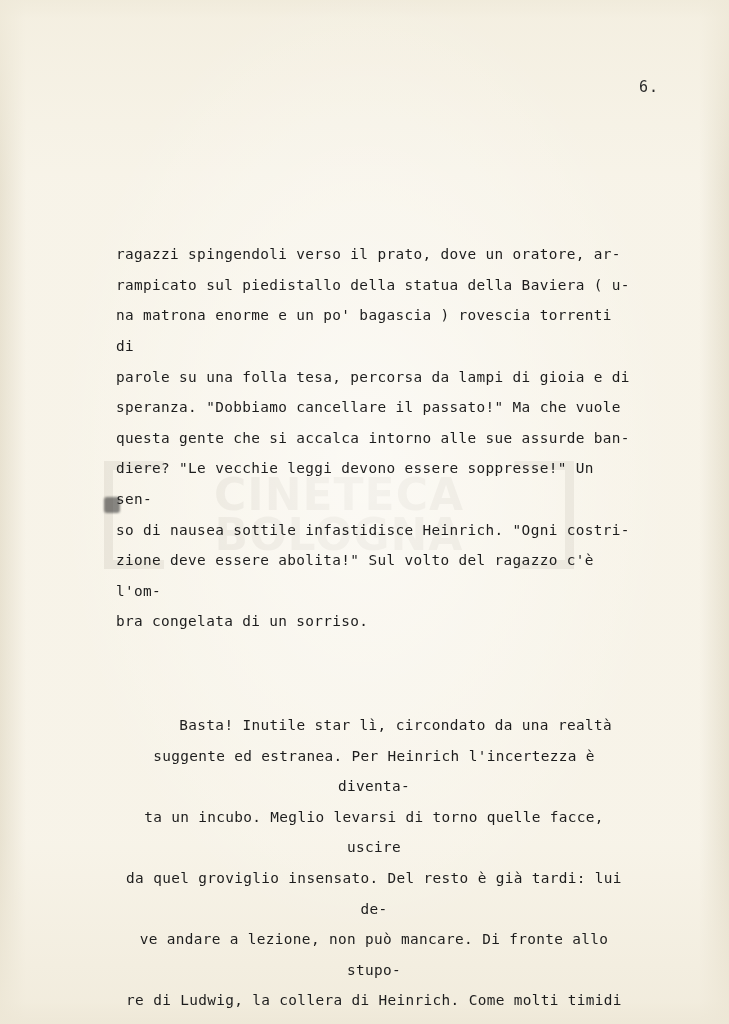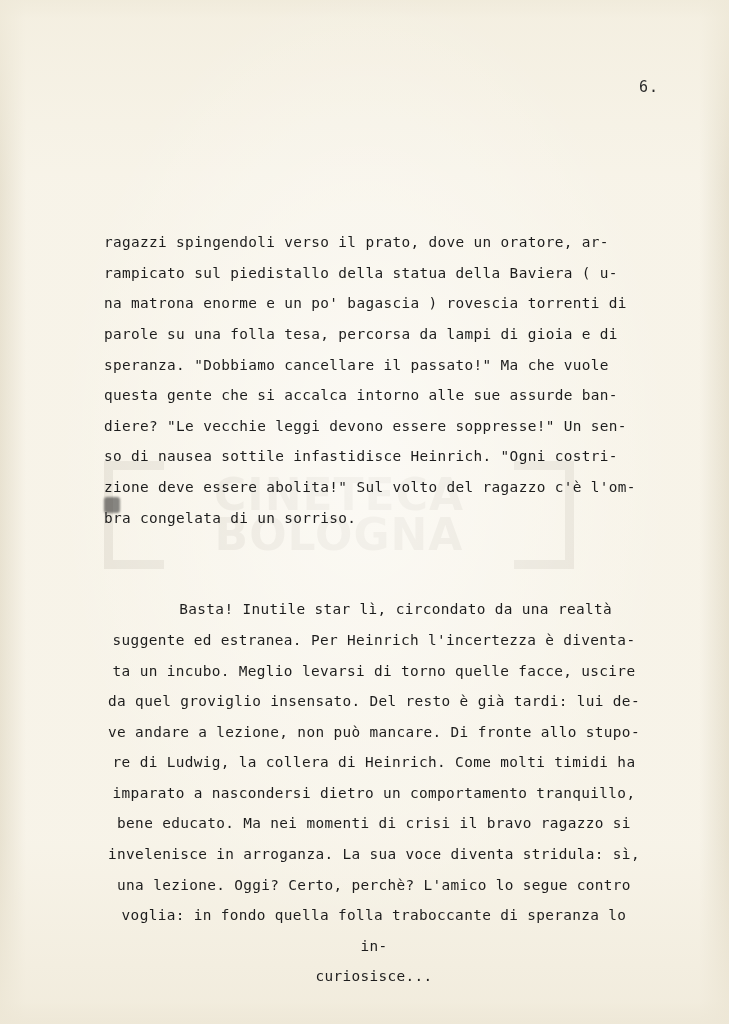--- a/index.html
+++ b/index.html
@@ -105,21 +105,21 @@
     top: 166px;
     width: 540px;
     z-index: 4;
     color: #1d1d1d;
     font-size: 14.4px;
     line-height: 30.6px;
     letter-spacing: 0.35px;
     white-space: pre-wrap;
   }
   .para {
-    margin: 0;
+    margin: 12px;
   }
   .para + .para {
     margin-top: 0;
     text-align: center;
   }
   .indent {
     display: inline-block;
     width: 5ch;
   }
   .smudge {

